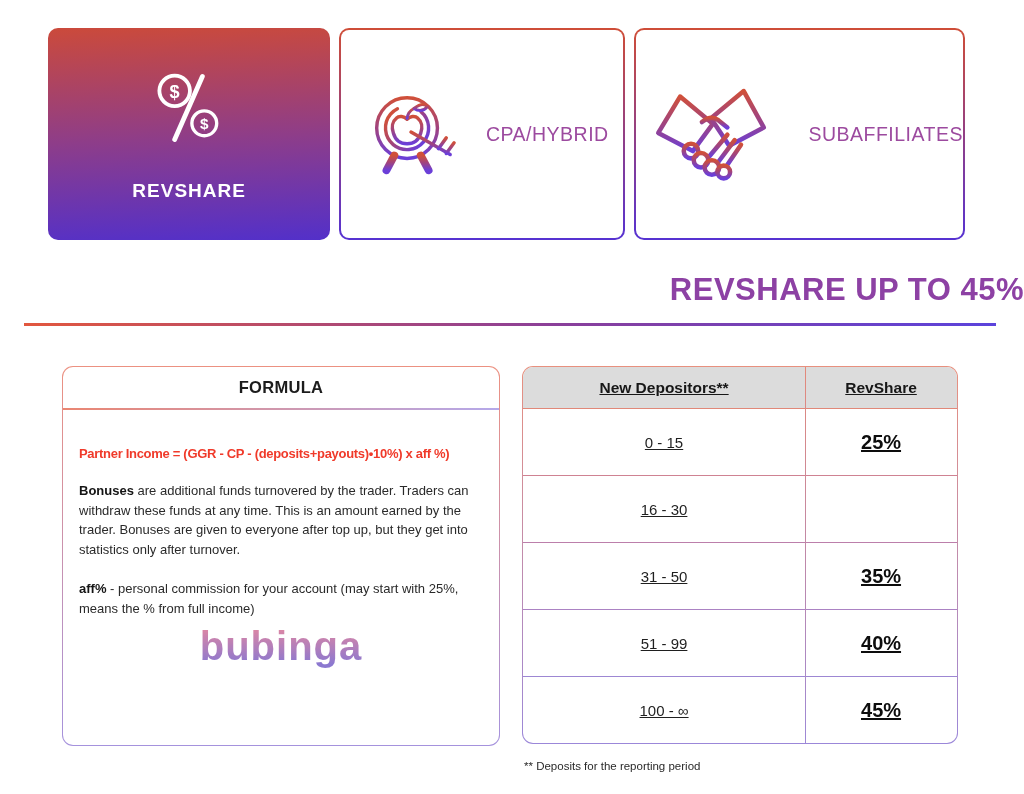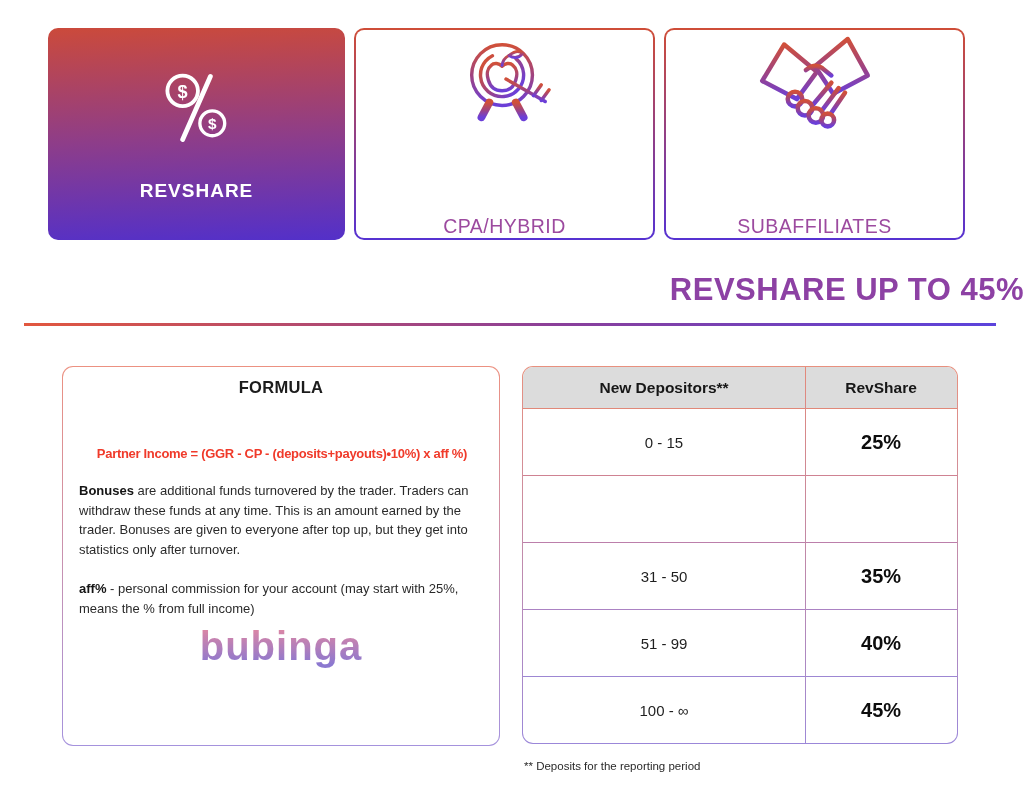--- a/index.html
+++ b/index.html
@@ -6,58 +6,58 @@
   html,body { width:1024px; height:794px; background:#ffffff;
     font-family:"Liberation Sans", sans-serif; overflow:hidden; }
 
   
   .tabs { display:flex; gap:9px; margin:28px 0 0 48px; width:917px; height:212px; }
   .tab { flex:1; border-radius:10px; cursor:pointer; }
   .tab-active { background:linear-gradient(178deg,#cb4a3b 0%,#8e3d89 52%,#5330c9 100%);
     display:flex; flex-direction:column; align-items:center; justify-content:center; gap:24px; }
   .tab-outline { padding:2px; background:linear-gradient(180deg,#cf4d37 0%,#5632d2 100%); }
   .tab-inner { width:100%; height:100%; background:#ffffff; border-radius:8px;
-    display:flex; flex-direction:column; align-items:center; justify-content:space-between; gap:22px; }
+    display:flex; flex-direction:row; align-items:center; justify-content:center; gap:22px; }
   .tab-label-active { color:#ffffff; font-weight:700; font-size:19px; letter-spacing:1px; }
   .tab-label { color:#9c4a9f; font-weight:400; font-size:19.5px; letter-spacing:0.5px; }
 
   
   .heading { margin-top:32px; text-align:right; font-size:31px; font-weight:800;
     color:#8d41a4; letter-spacing:0.5px; }
   .divider { width:972px; height:3px; margin:15px 0 0 24px;
     background:linear-gradient(90deg,#e2573e 0%,#8a3f9a 55%,#5b43dc 100%); }
 
   
   .content { display:flex; gap:22px; margin:40px 0 0 62px; }
 
   
   .card { width:438px; height:380px; padding:1px; border-radius:11px;
     background:linear-gradient(180deg,#ec9181 0%,#a592dd 100%); }
   .card-inner { width:100%; height:100%; background:#ffffff; border-radius:10px;
-    display:flex; flex-direction:column; overflow:hidden;align-items:center; }
+    display:flex; flex-direction:column; overflow:hidden; }
   .card-title { height:41px; flex:none; display:flex; align-items:center; justify-content:center;
     font-weight:700; font-size:16.5px; color:#1c1c1c; letter-spacing:0.3px; }
   .card-divider { height:2px; flex:none;
     background:linear-gradient(90deg,#ea8672 0%,#b5a9ea 100%); }
   .equation { margin:36px 14px 0 16px; color:#f03a2a; font-weight:700; font-size:13px;
     letter-spacing:-0.3px; white-space:nowrap; }
   .para { margin:20px 16px 0 16px; font-size:13px; line-height:1.5; color:#2a2a2a; }
   .para.first { margin-top:33px; }
   .para b { color:#141414; }
   .brand { margin-top:6px; text-align:center; font-size:40px; font-weight:700;
     letter-spacing:1px; background:linear-gradient(180deg,#dd86a4 10%,#8b78d0 90%);
     -webkit-background-clip:text; background-clip:text; color:transparent; }
 
   
   .table { width:436px; height:378px; padding:1px; border-radius:11px;
     background:linear-gradient(180deg,#e8907e 0%,#9b87d9 100%); }
   .table-inner { width:100%; height:100%; background:#ffffff; border-radius:10px;
     overflow:hidden; display:flex; flex-direction:column; position:relative; }
   .thead { display:flex; height:41px; flex:none; background:#dcdcdc; }
-  .th, .td { display:flex; align-items:center; justify-content:center; }
+  .th, .td { display:flex; align-items:center; justify-content:center;text-decoration:underline; }
   .col-dep { width:65%; }
   .col-rev { width:35%; }
   .th { font-weight:700; font-size:15.5px; color:#171717; }
   .trow { display:flex; flex:1; }
   .td-dep { font-size:15px; color:#1f1f1f; }
   .td-rev { font-weight:800; font-size:20px; color:#0d0d0d; }
   .r1 { border-top:1px solid #e18879; }
   .r2 { border-top:1px solid #cf8292; }
   .r3 { border-top:1px solid #bc7fab;text-align:right; }
   .r4 { border-top:1px solid #ab82c3; }
@@ -156,20 +156,21 @@
     <div class="table-inner">
       <div class="thead">
         <div class="th col-dep">New Depositors**</div>
         <div class="th col-rev">RevShare</div>
       </div>
       <div class="trow r1">
         <div class="td td-dep col-dep">0 - 15</div>
         <div class="td td-rev col-rev">25%</div>
       </div>
       <div class="trow r2">
+        <div class="td td-dep col-dep">16 - 30</div>
       </div>
       <div class="trow r3">
         <div class="td td-dep col-dep">31 - 50</div>
         <div class="td td-rev col-rev">35%</div>
       </div>
       <div class="trow r4">
         <div class="td td-dep col-dep">51 - 99</div>
         <div class="td td-rev col-rev">40%</div>
       </div>
       <div class="trow r5">

